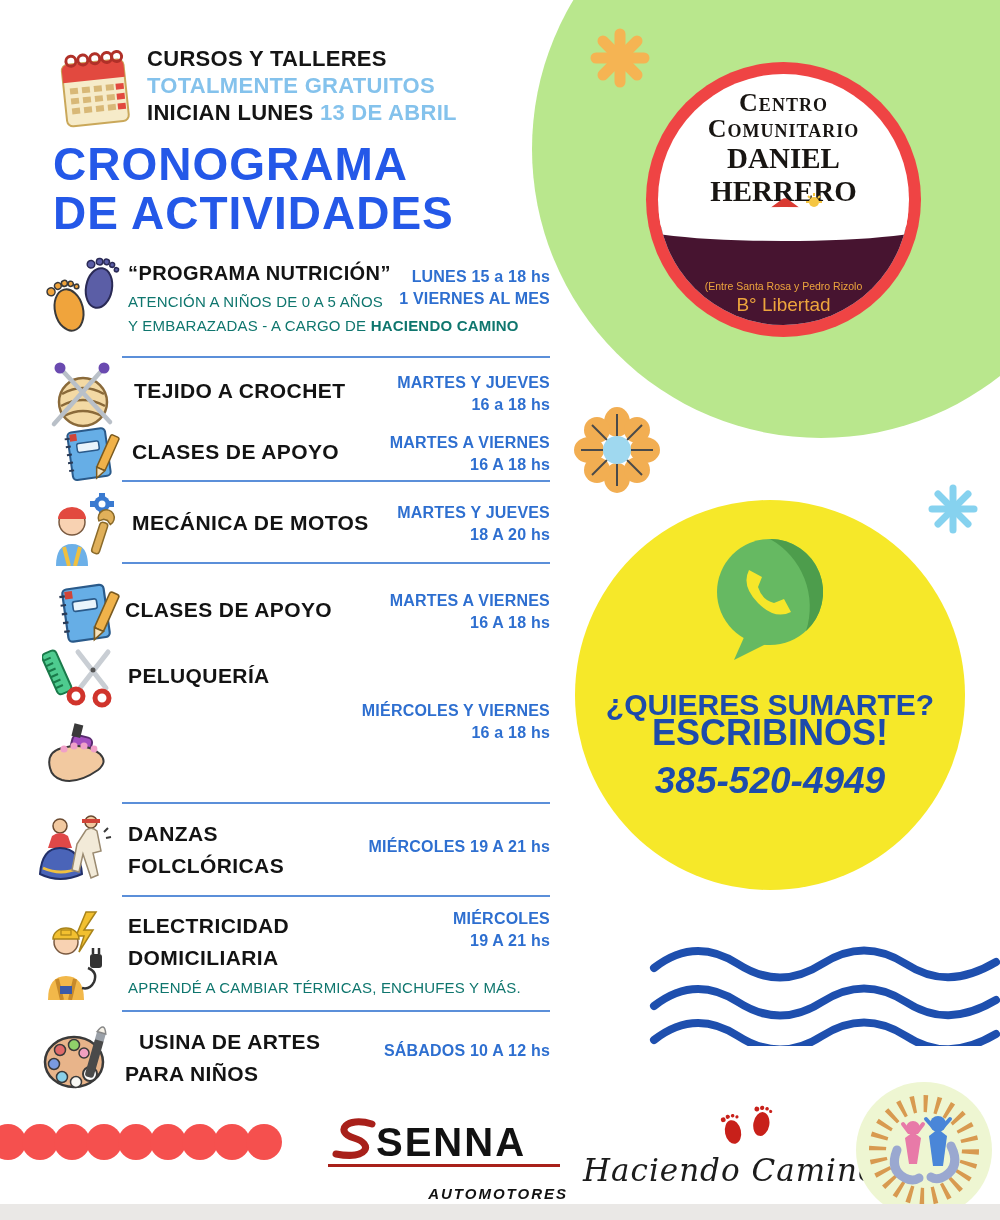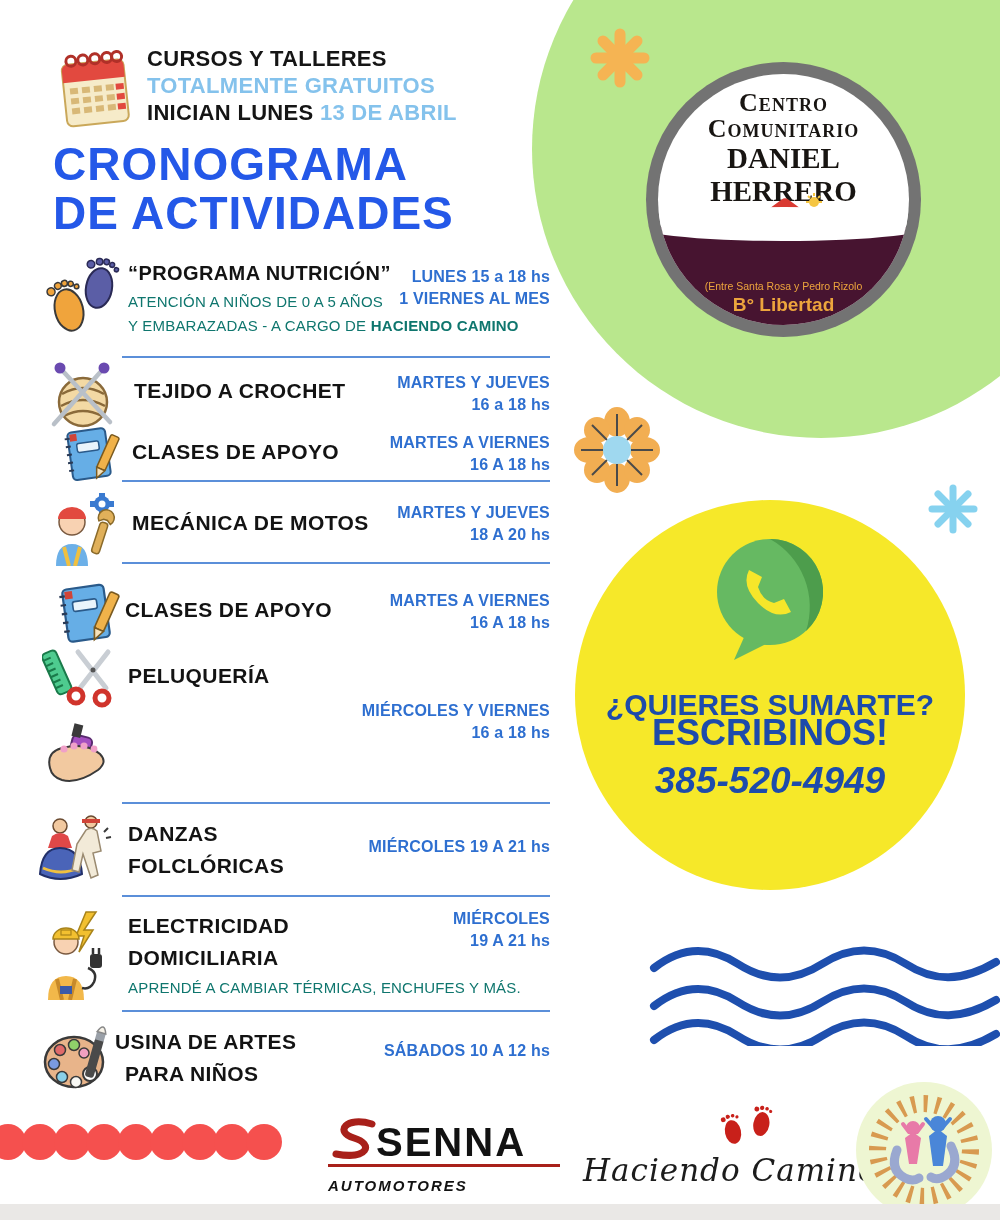--- a/index.html
+++ b/index.html
@@ -3,32 +3,32 @@
 <meta charset="utf-8">
 <style>
   html,body{margin:0;padding:0;background:#fff;}
   #poster{position:relative;width:1000px;height:1220px;overflow:hidden;background:#ffffff;
           font-family:"Liberation Sans",sans-serif;}
   .abs{position:absolute;}
   
   .green-circle{left:532px;top:-140px;width:578px;height:578px;border-radius:50%;background:#b9e78d;}
   
   .logo-circle{left:646px;top:62px;width:275px;height:275px;border-radius:50%;
-               background:#737373;display:flex;align-items:center;justify-content:center;}
+               background:#ef4444;display:flex;align-items:center;justify-content:center;}
   .logo-inner{position:relative;width:251px;height:251px;border-radius:50%;background:#ffffff;overflow:hidden;}
   .logo-names{position:absolute;top:16px;left:0;width:100%;text-align:center;color:#181512;
               font-family:"Liberation Serif",serif;font-weight:bold;}
   .logo-names .sc{font-variant:small-caps;font-size:26px;line-height:26px;letter-spacing:1px;}
   .logo-names .dh{font-size:29px;line-height:32px;letter-spacing:0;transform:scaleY(1.05);}
   .logo-bottom{position:absolute;left:0;bottom:0;width:100%;height:39%;background:#471430;}
   .logo-chord{position:absolute;left:-12%;top:-20px;width:124%;height:34px;border-radius:50%;background:#ffffff;}
   .logo-address{position:absolute;left:0;bottom:8px;width:100%;text-align:center;color:#eda53d;}
   .logo-address .a1{font-size:19px;font-weight:bold;line-height:24px;}
   .logo-address .a2{font-size:10.5px;line-height:14px;}
-  .logo-address .a3{font-size:19px;font-weight:bold;line-height:24px;}
+  .logo-address .a3{font-size:19px;font-weight:normal;line-height:24px;}
   .emblem{position:absolute;left:52px;top:118px;}
   
   .hdr-line{left:147px;font-weight:bold;font-size:22px;letter-spacing:.3px;}
   .c-black{color:#151515;} .c-lblue{color:#84c2ec;}
   .big-title{left:53px;color:#2458e8;font-weight:800;font-size:46px;line-height:49px;letter-spacing:1px;}
   
   .act-title{color:#131313;font-weight:bold;font-size:21px;letter-spacing:.4px;line-height:31px;}
   .act-sub{color:#0f766e;font-size:15px;line-height:24px;letter-spacing:.2px;}
   .sched{position:absolute;right:450px;text-align:right;color:#2e6fd0;font-weight:bold;
          font-size:16px;line-height:22px;letter-spacing:.2px;}
@@ -38,21 +38,21 @@
   .contact-text{left:575px;width:390px;text-align:center;color:#1d4bab;font-weight:800;}
   
   
   .dots{left:-10px;top:1124px;display:flex;}
   .dot{width:36px;height:36px;border-radius:50%;background:#f5504e;margin-right:-4px;}
   .senna{left:328px;top:1116px;width:240px;}
   .senna-row{display:flex;align-items:flex-end;}
   .senna-name{color:#121212;font-weight:800;font-size:40px;letter-spacing:2px;line-height:40px;}
   .senna-line{width:232px;height:3px;background:#a8201a;margin-top:2px;}
   .senna-sub{color:#121212;font-style:italic;font-weight:bold;font-size:15px;letter-spacing:2px;
-             margin-top:10px;}
+             text-align:right;margin-top:18px;}
   .haciendo{left:583px;top:1104px;width:270px;text-align:center;}
   .haciendo-text{font-family:"DejaVu Serif",serif;font-style:italic;font-size:31px;color:#1c1c1c;
                  white-space:nowrap;letter-spacing:1px;}
   .gray-strip{left:0;top:1204px;width:1000px;height:16px;background:#eae8e6;}
 </style>
 </head>
 <body>
 
 <div id="poster">
 
@@ -358,21 +358,21 @@
         <circle cx="22" cy="57" r="5.5" fill="#8ad0e8"></circle>
       <circle cx="36" cy="62" r="5.5" fill="#f8f8f4"></circle>
         <circle cx="44" cy="33" r="5" fill="#f0a0c0"></circle>
     </g>
     <g transform="rotate(16 56 30)">
       <rect x="52" y="18" width="9" height="40" rx="3" fill="#4a4a4a"></rect>
       <rect x="52" y="12" width="9" height="8" fill="#9aa0a8"></rect>
       <path d="M52,12 q4.5,-12 9,0 z" fill="#f6f2e8" stroke="#888" stroke-width="1.5"></path>
     </g>
   </svg>
-  <div class="abs act-title" style="left:115px;top:1026px;">USINA DE ARTES</div>
+  <div class="abs act-title" style="left:139px;top:1026px;">USINA DE ARTES</div>
   <div class="abs act-title" style="left:125px;top:1058px;">PARA NIÑOS</div>
   <div class="sched" style="top:1040px;">
     <div>SÁBADOS 10 A 12 hs</div>
   </div>
 
   <div class="abs yellow-circle"></div>
   <svg class="abs" style="left:700px;top:532px;" width="140" height="135" viewBox="0 0 140 135">
     <path d="M45,103 L34,128 L66,112 Z" fill="#66b962"></path>
     <circle cx="70" cy="60" r="53" fill="#66b962"></circle>
     <path d="M70,7 a53,53 0 0 1 36,92 a78,78 0 0 0 -36,-92 z" fill="#4d9d4c"></path>

